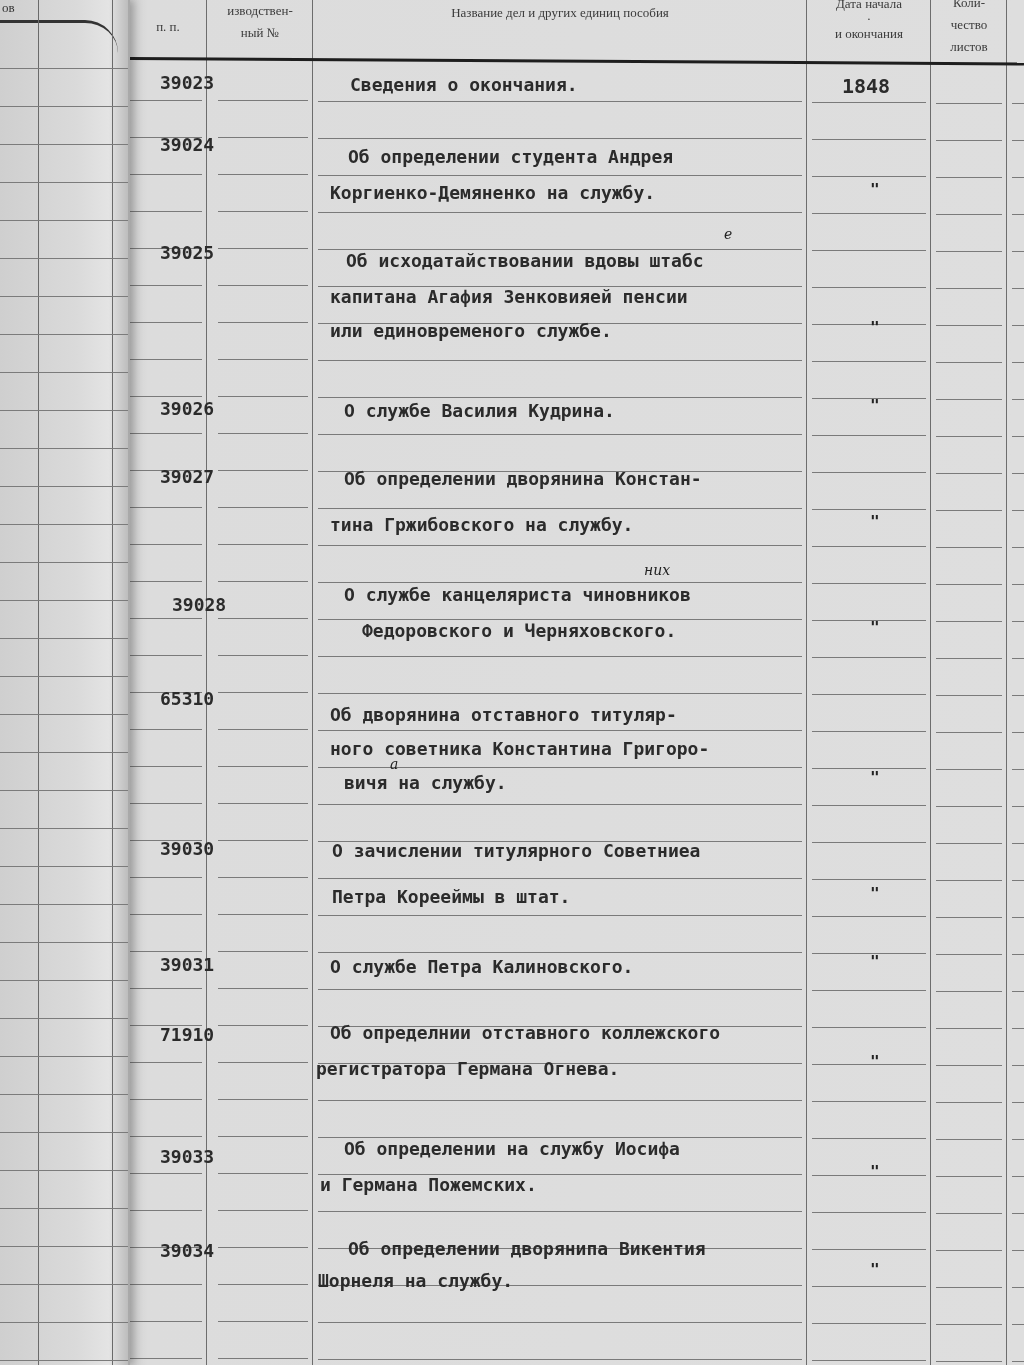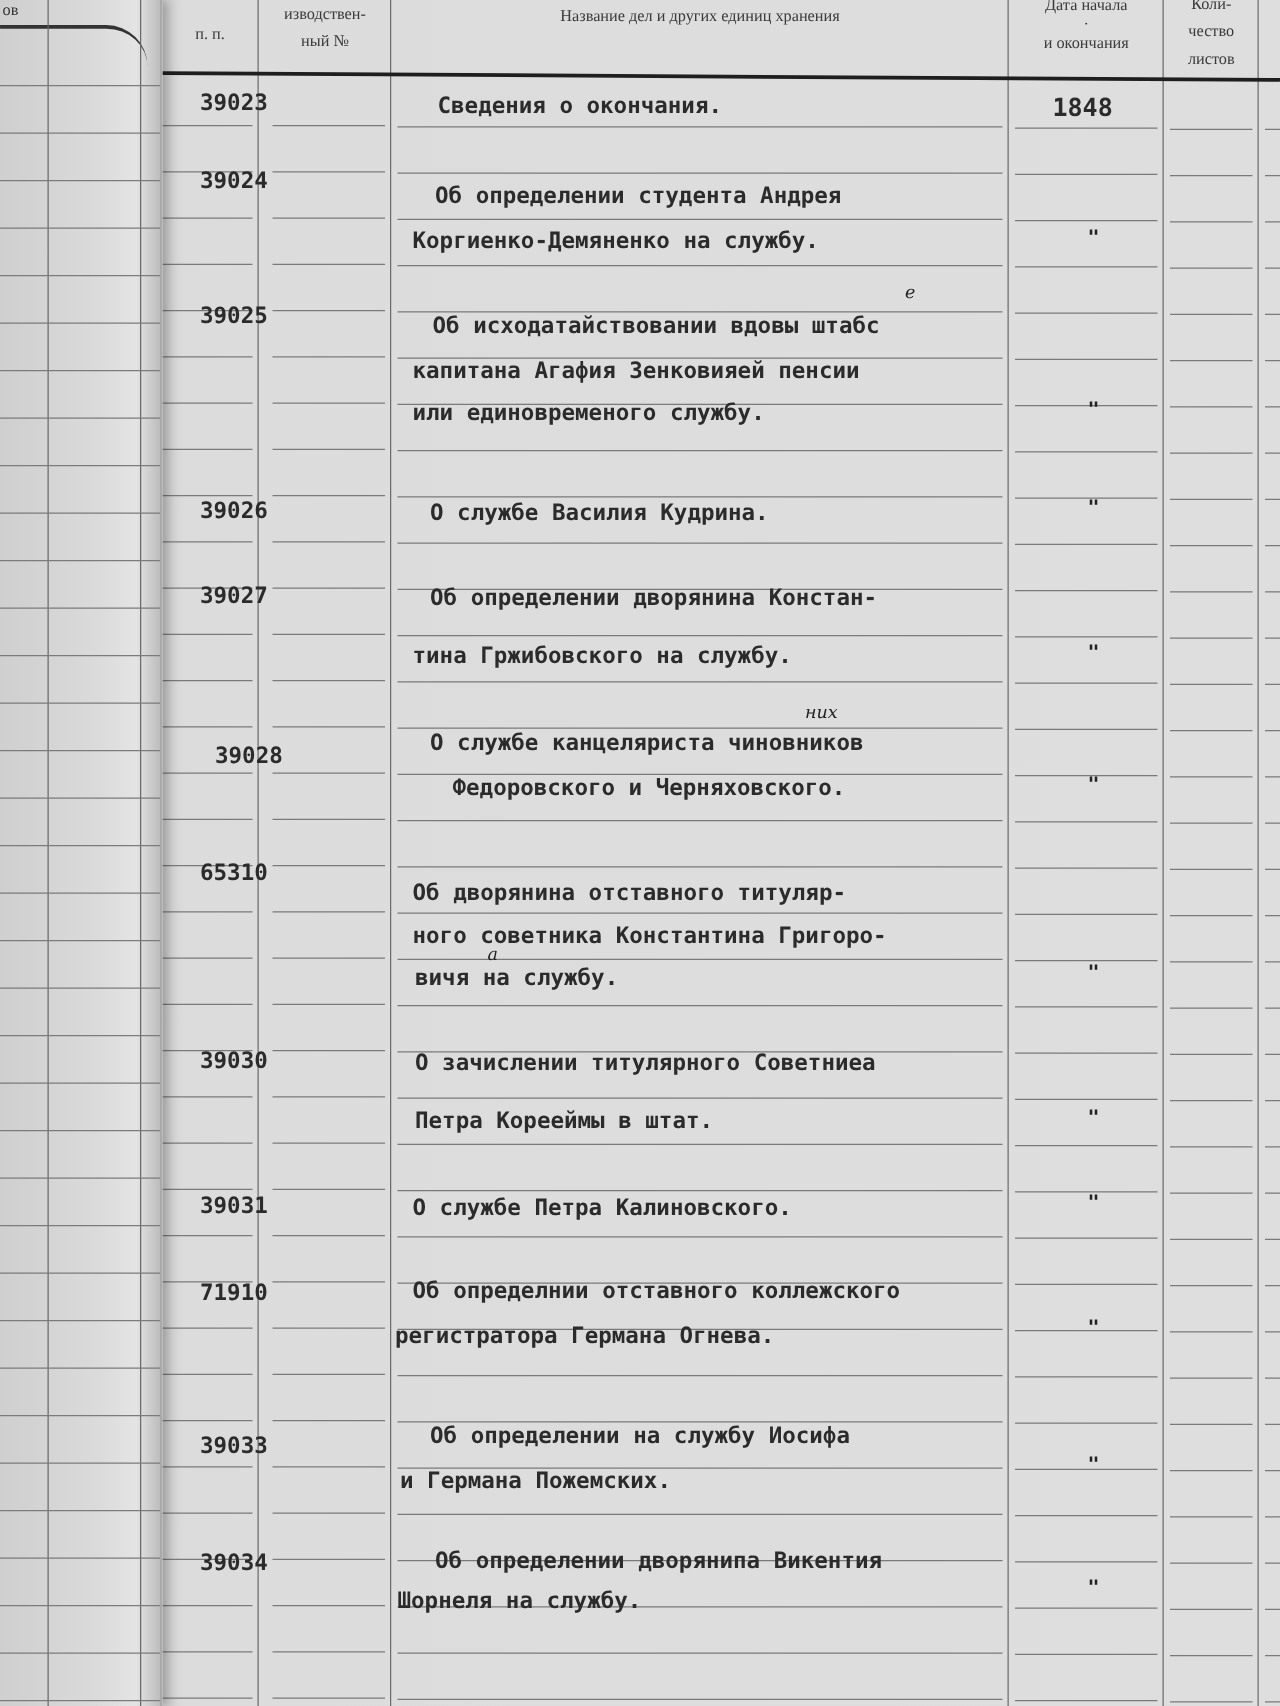--- a/index.html
+++ b/index.html
@@ -119,21 +119,21 @@
   <div class="vcol" style="left:88px"></div>
   <div class="vcol" style="left:194px"></div>
   <div class="vcol" style="left:688px"></div>
   <div class="vcol" style="left:812px"></div>
   <div class="vcol" style="left:888px"></div>
 
   <div class="header">
     <div class="hcell" style="left:12px;width:76px;top:16px">п. п.</div>
     <div class="hcell" style="left:90px;width:104px;top:0px;white-space:pre-line">изводствен-
 ный №</div>
-    <div class="hcell" style="left:196px;width:492px;top:2px">Название дел и других единиц  хранения</div>
+    <div class="hcell" style="left:196px;width:492px;top:2px">Название дел и других единиц  пособия</div>
     <div class="hcell" style="left:690px;width:122px;top:-4px;line-height:15px;white-space:pre-line">Дата начала
 ·
 и окончания</div>
     <div class="hcell" style="left:814px;width:74px;top:-8px;white-space:pre-line">Коли-
 чество
 листов</div>
   </div>
   <div class="header-rule"></div>
 
   <div id="grid">
@@ -357,21 +357,21 @@
 
     <div class="row-num" style="top:134px">39024</div>
     <div class="row-text" style="left:230px;top:146px">Об определении студента Андрея</div>
     <div class="row-text" style="left:212px;top:182px">Коргиенко-Демяненко на службу.</div>
     <div class="ditto" style="top:180px">"</div>
 
     <div class="row-num" style="top:242px">39025</div>
     <div class="hand" style="left:606px;top:226px">е</div>
     <div class="row-text" style="left:228px;top:250px">Об исходатайствовании вдовы штабс</div>
     <div class="row-text" style="left:212px;top:286px">капитана Агафия Зенковияей пенсии</div>
-    <div class="row-text" style="left:212px;top:320px">или единовременого службу.</div>
+    <div class="row-text" style="left:212px;top:320px">или единовременого службе.</div>
     <div class="ditto" style="top:318px">"</div>
 
     <div class="row-num" style="top:398px">39026</div>
     <div class="row-text" style="left:226px;top:400px">О службе Василия Кудрина.</div>
     <div class="ditto" style="top:396px">"</div>
 
     <div class="row-num" style="top:466px">39027</div>
     <div class="row-text" style="left:226px;top:468px">Об определении дворянина Констан-</div>
     <div class="row-text" style="left:212px;top:514px">тина Гржибовского на службу.</div>
     <div class="ditto" style="top:512px">"</div>
@@ -379,21 +379,21 @@
     <div class="row-num" style="top:594px;left:54px">39028</div>
     <div class="hand" style="left:526px;top:562px">них</div>
     <div class="row-text" style="left:226px;top:584px">О службе канцеляриста чиновников</div>
     <div class="row-text" style="left:244px;top:620px">Федоровского и Черняховского.</div>
     <div class="ditto" style="top:618px">"</div>
 
     <div class="row-num" style="top:688px">65310</div>
     <div class="row-text" style="left:212px;top:704px">Об дворянина отставного титуляр-</div>
     <div class="row-text" style="left:212px;top:738px">ного советника Константина Григоро-</div>
     <div class="hand" style="left:272px;top:756px">а</div>
-    <div class="row-text" style="left:214px;top:772px">вичя на службу.</div>
+    <div class="row-text" style="left:226px;top:772px">вичя на службу.</div>
     <div class="ditto" style="top:768px">"</div>
 
     <div class="row-num" style="top:838px">39030</div>
     <div class="row-text" style="left:214px;top:840px">О зачислении титулярного Советниеа</div>
     <div class="row-text" style="left:214px;top:886px">Петра Корееймы в штат.</div>
     <div class="ditto" style="top:884px">"</div>
 
     <div class="row-num" style="top:954px">39031</div>
     <div class="row-text" style="left:212px;top:956px">О службе Петра Калиновского.</div>
     <div class="ditto" style="top:952px">"</div>

